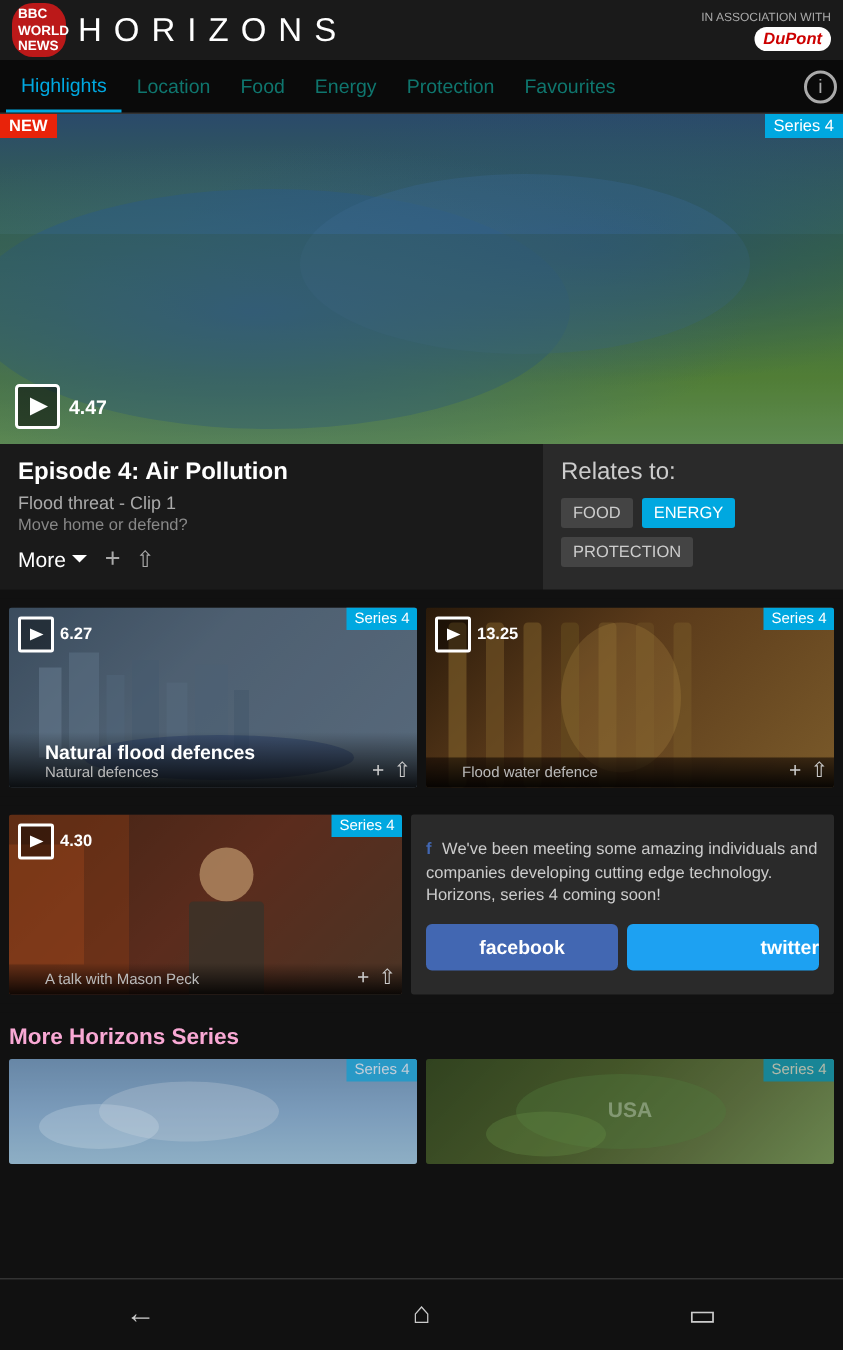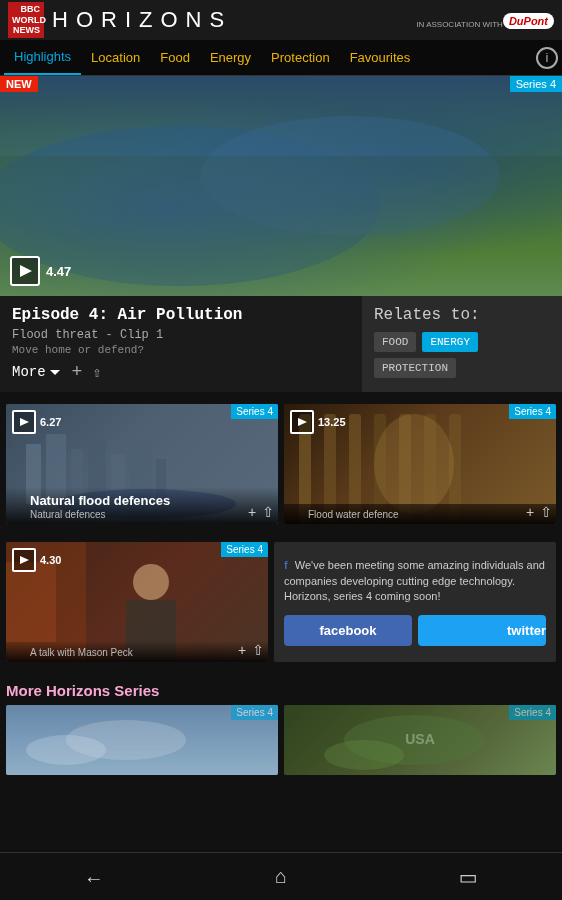--- a/index.html
+++ b/index.html
@@ -27,31 +27,33 @@
       gap: 8px;
     }
     .bbc-logo {
       background: #bb1919;
       color: #fff;
       font-weight: bold;
       font-size: 9px;
       padding: 2px 4px;
       line-height: 1.2;
       width: 36px;
-      text-align: right;
+      text-align: left;
+      border-radius: 14px;
     }
     .horizons-title {
       color: #fff;
       font-size: 22px;
       letter-spacing: 8px;
       font-weight: 300;
       text-transform: uppercase;
     }
     .header-right {
       display: flex;
+      flex-direction: column;
       align-items: flex-end;
       font-size: 8px;
       color: #aaa;
     }
     .dupont-logo {
       background: #fff;
       color: #cc0000;
       font-weight: bold;
       font-size: 11px;
       padding: 2px 6px;
@@ -63,21 +65,21 @@
     
     .nav {
       background: #0a0a0a;
       display: flex;
       align-items: center;
       height: 36px;
       padding: 0 4px;
       border-bottom: 1px solid #333;
     }
     .nav-item {
-      color: #eab308;
+      color: #0f766e;
       font-size: 13px;
       padding: 0 10px;
       height: 100%;
       display: flex;
       align-items: center;
       cursor: pointer;
       white-space: nowrap;
     }
     .nav-item.active {
       color: #00a8e0;
@@ -164,21 +166,20 @@
       color: #fff;
       font-size: 13px;
       font-weight: bold;
     }
 
     
     .info-panel {
       display: flex;
       background: #1a1a1a;
       min-height: 90px;
-      font-family: Liberation Mono, monospace;
     }
     .info-left {
       flex: 1;
       padding: 10px 12px;
       background: #1a1a1a;
     }
     .info-left h2 {
       font-size: 16px;
       font-weight: bold;
       color: #fff;

